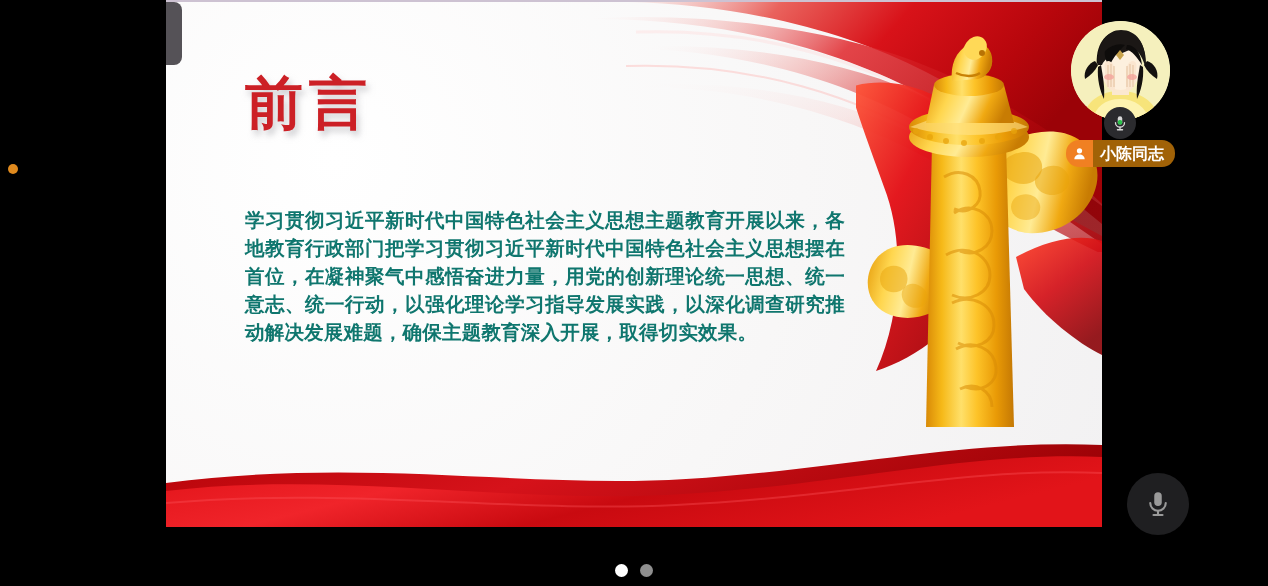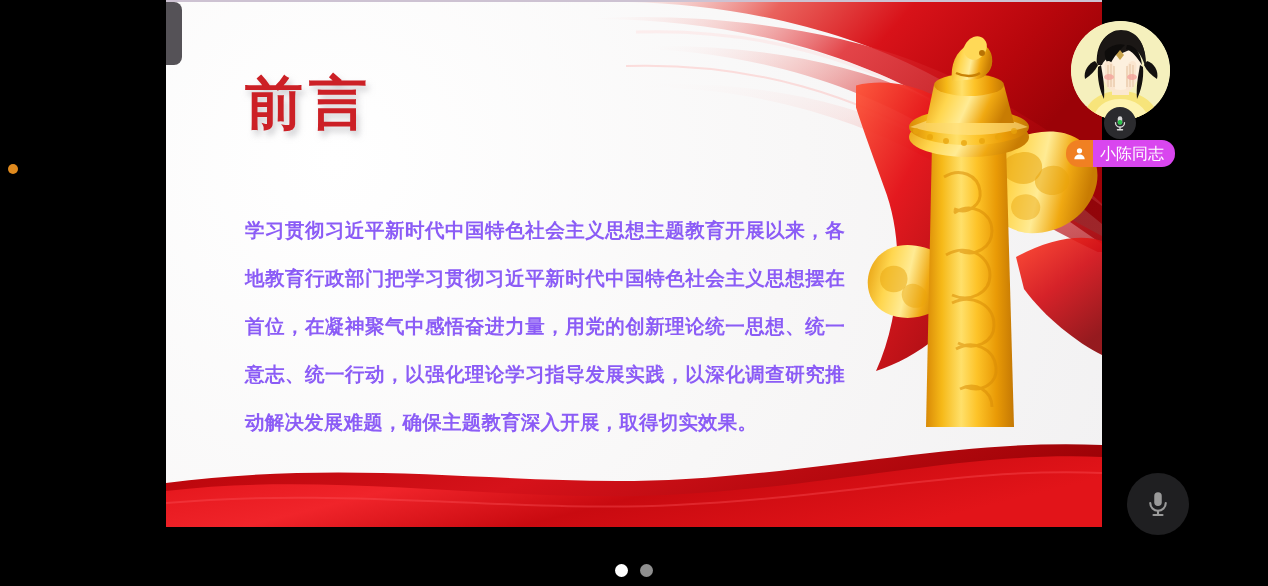--- a/index.html
+++ b/index.html
@@ -95,22 +95,22 @@
     z-index: 6;
   }
 
   #slide-body {
     position: absolute;
     left: 79px;
     top: 205px;
     width: 600px;
     font-size: 19.5px;
     font-weight: 700;
-    line-height: 48px;
-    color: #8b5cf6;
+    line-height: 28px;
+    color: #0f766e;
     letter-spacing: 0.2px;
     text-align: justify;
     text-justify: inter-character;
     font-family: "DejaVu Sans", "Liberation Sans", sans-serif;
     z-index: 6;
   }
 
   
   #drawer-handle {
     position: absolute;
@@ -168,27 +168,28 @@
     z-index: 13;
   }
   #name-badge-icon {
     width: 27px;
     background: #f08022;
     display: flex;
     align-items: center;
     justify-content: center;
   }
   #name-badge-label {
-    background: #d946ef;
+    background: #a16207;
     color: #ffffff;
     font-size: 16px;
     line-height: 27px;
     padding: 0 11px 0 7px;
     white-space: nowrap;
     font-family: "DejaVu Sans", "Liberation Sans", sans-serif;
+    font-weight: bold;
   }
 
   
   #page-dots {
     position: absolute;
     left: 0;
     right: 0;
     top: 564px;
     display: flex;
     justify-content: center;

